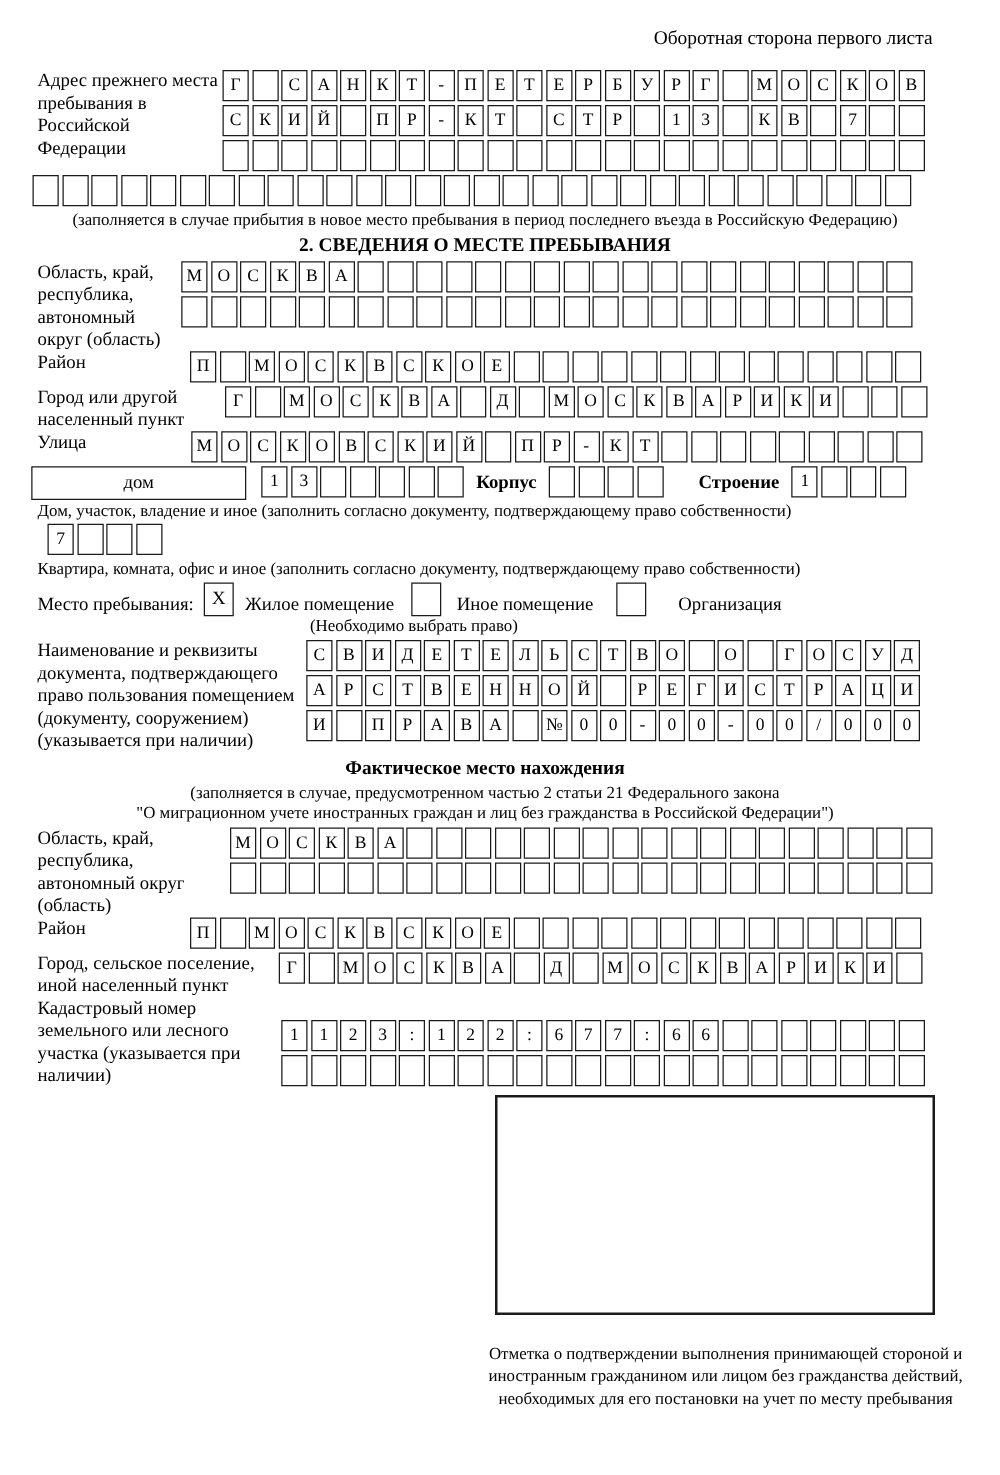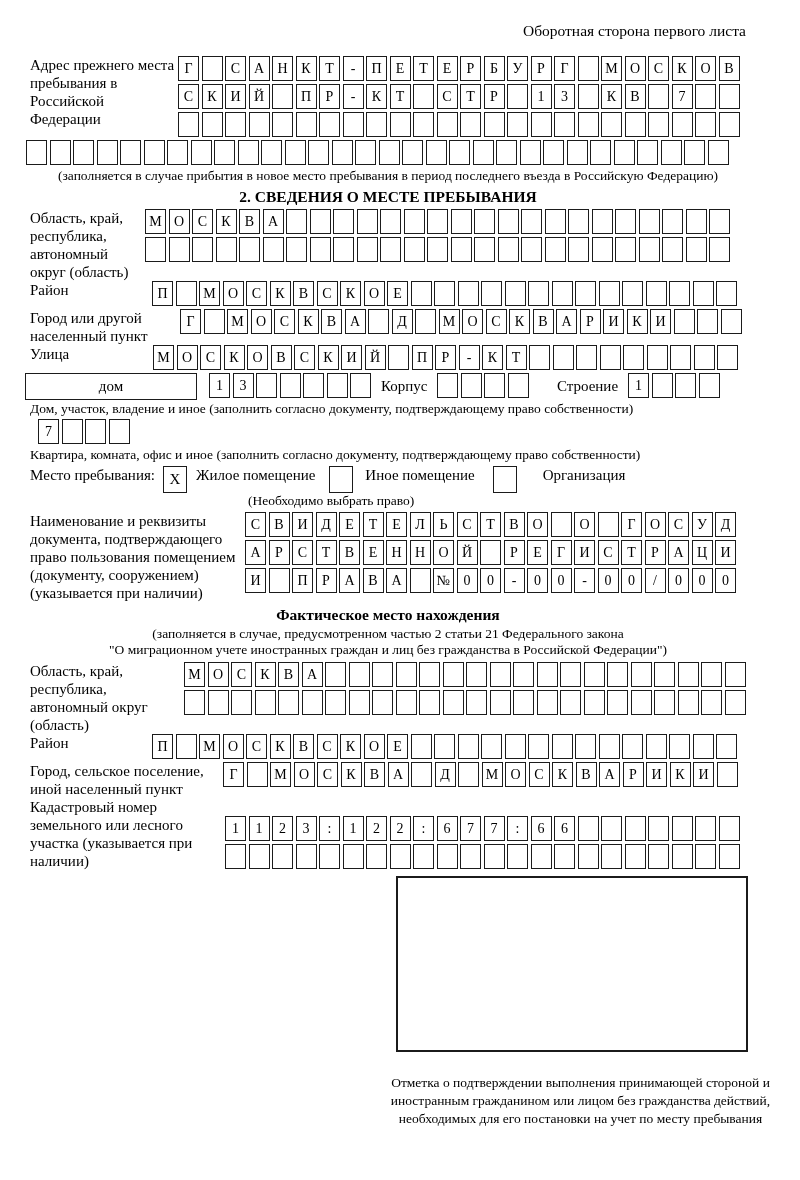--- a/index.html
+++ b/index.html
@@ -42,23 +42,23 @@
   .w-cityf { width:193px; }
   .w-cad { width:195px; }
 
   .widebox {
     border:1.5px solid #1b1b1b; height:27px;
     display:flex; align-items:center; justify-content:center;
     font-size:15px;
   }
   .housebox { width:172px; }
   .aptbox { width:208px; }
-  .inline-lbl { font-size:15px; line-height:27px; margin:0 10px; }
-
-  .stayrow { display:flex; align-items:flex-start; margin-top:3px; }
+  .inline-lbl { font-size:15px; line-height:27px; margin:0 10px;font-weight:bold; }
+
+  .stayrow { display:flex; align-items:flex-end; margin-top:3px; }
   .ckbx {
     width:24px; height:27px; border:1.5px solid #1b1b1b;
     display:flex; align-items:center; justify-content:center;
     font-size:15px; flex:0 0 auto;
   }
 
   .stamp {
     width:352px; height:176px; border:2px solid #1b1b1b;
     margin-left:366px; margin-top:4px; background:#fff;
   }

